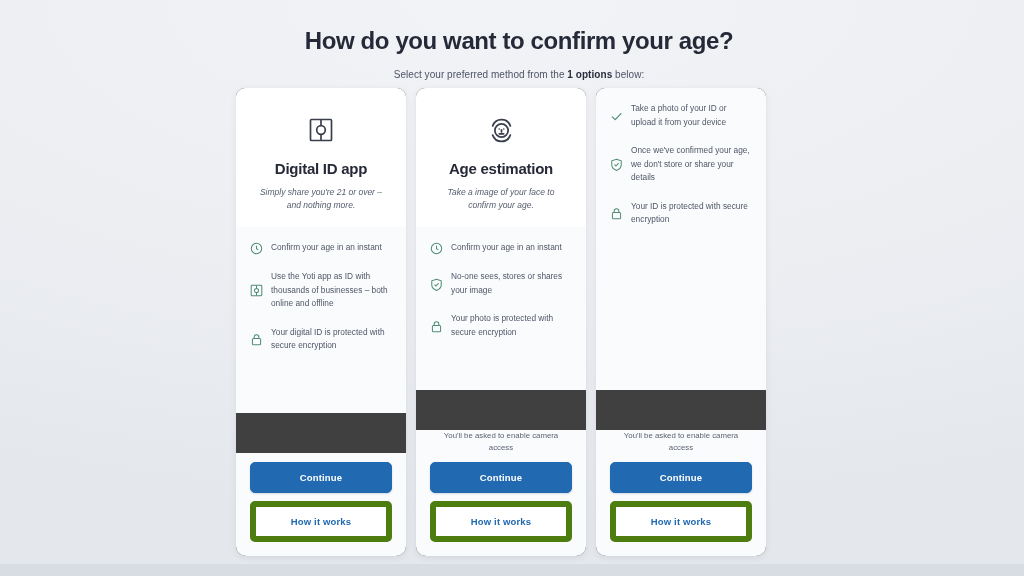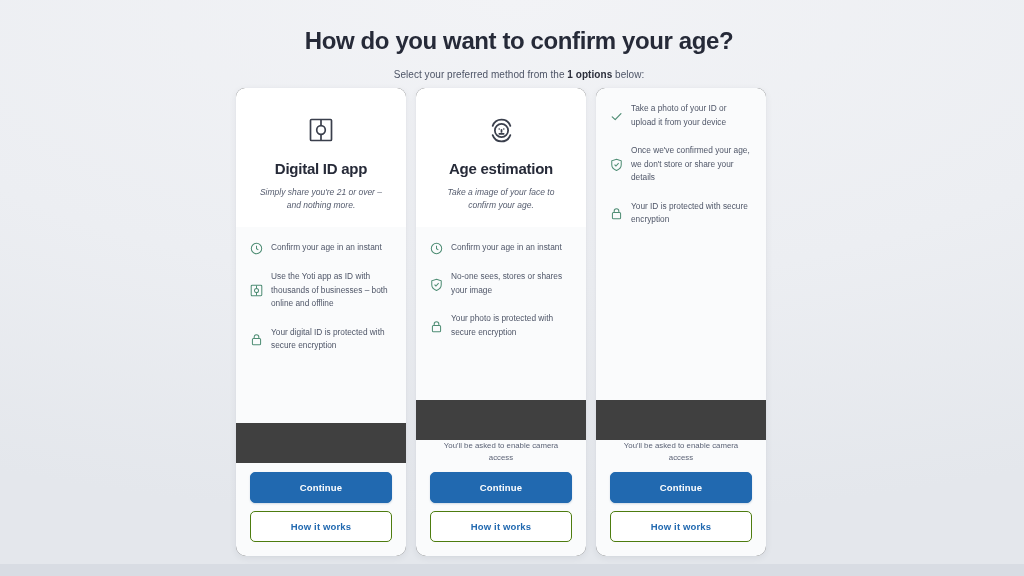--- a/index.html
+++ b/index.html
@@ -136,21 +136,21 @@
   }
   .btn-primary {
     background:#2169b0;
     border:1px solid #2169b0;
     color:#ffffff;
     margin-bottom:8px;
     box-shadow:0 1px 2px rgba(30,70,120,0.18);
   }
   .btn-secondary {
     background:#ffffff;
-    border:1px solid #4d7c0f;
+    border:6px solid #4d7c0f;
     color:#2169b0;
   }
 
   .bottom-strip {
     position:absolute;
     left:0; bottom:0;
     width:1024px; height:12px;
     background:#d8dce3;
   }
 </style>

